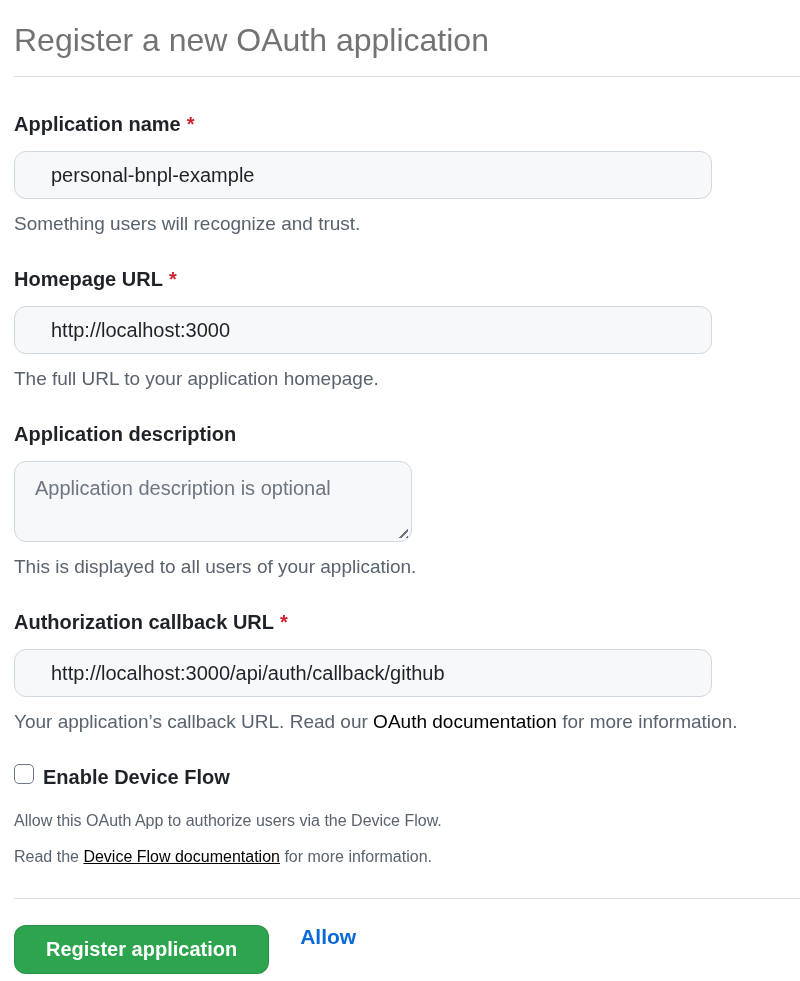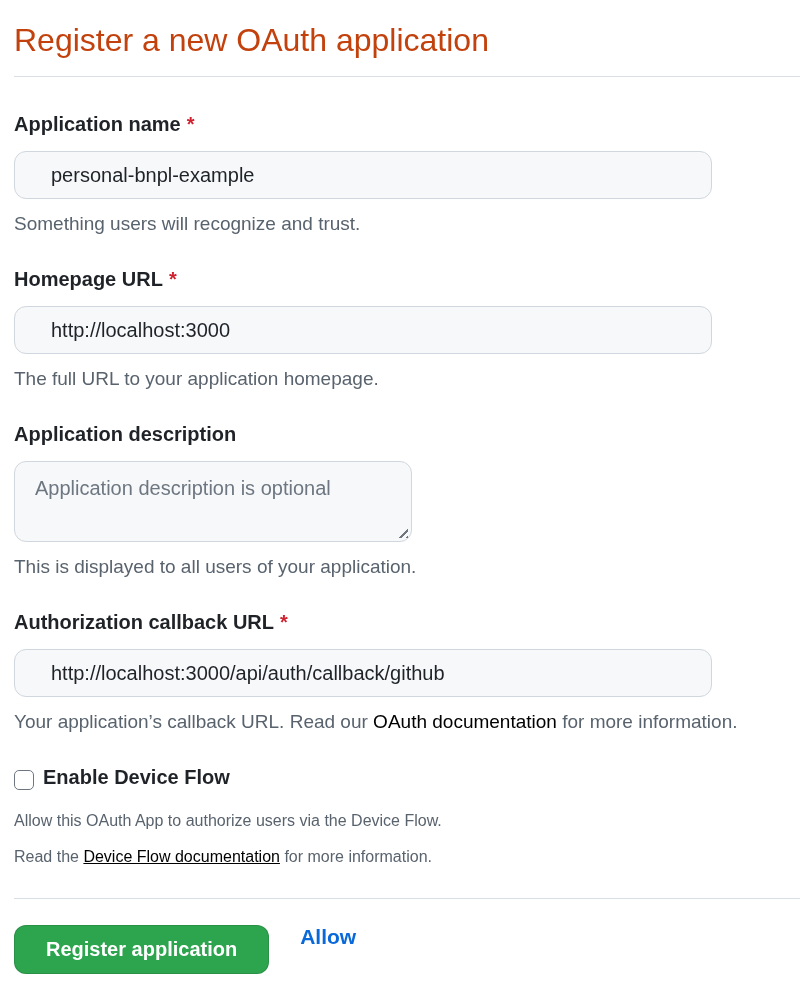--- a/index.html
+++ b/index.html
@@ -17,21 +17,21 @@
     padding: 20px 0 16px 0;
     border-bottom: 1px solid #d8dee4;
     margin: 0 -14px 34px 0;
     padding-right: 14px;
   }
   .page-title {
     margin: 0;
     font-size: 32px;
     line-height: 40px;
     font-weight: 400;
-    color: #c2410c;
+    color: #737373;
   }
 
   .form-group { margin-bottom: 29px; }
 
   .form-label {
     display: block;
     font-size: 20px;
     line-height: 26px;
     font-weight: 700;
     margin-bottom: 14px;
@@ -90,21 +90,21 @@
     pointer-events: none;
     clip-path: polygon(100% 0, 0 100%, 100% 100%);
     background: repeating-linear-gradient(135deg, transparent 0 3px, #6e7781 3px 4.5px);
   }
 
   .inline-link { color: #000000; text-decoration: none; margin-top: 29px; }
   .inline-link.underlined { text-decoration: underline; }
 
   .checkbox-row {
     display: flex;
-    align-items: flex-end;
+    align-items: flex-start;
     margin: 26px 0 18px 0;
   }
   .checkbox {
     appearance: none;
     -webkit-appearance: none;
     width: 20px;
     height: 20px;
     margin: 0 9px 0 0;
     background: #ffffff;
     border: 1.5px solid #6e7781;

